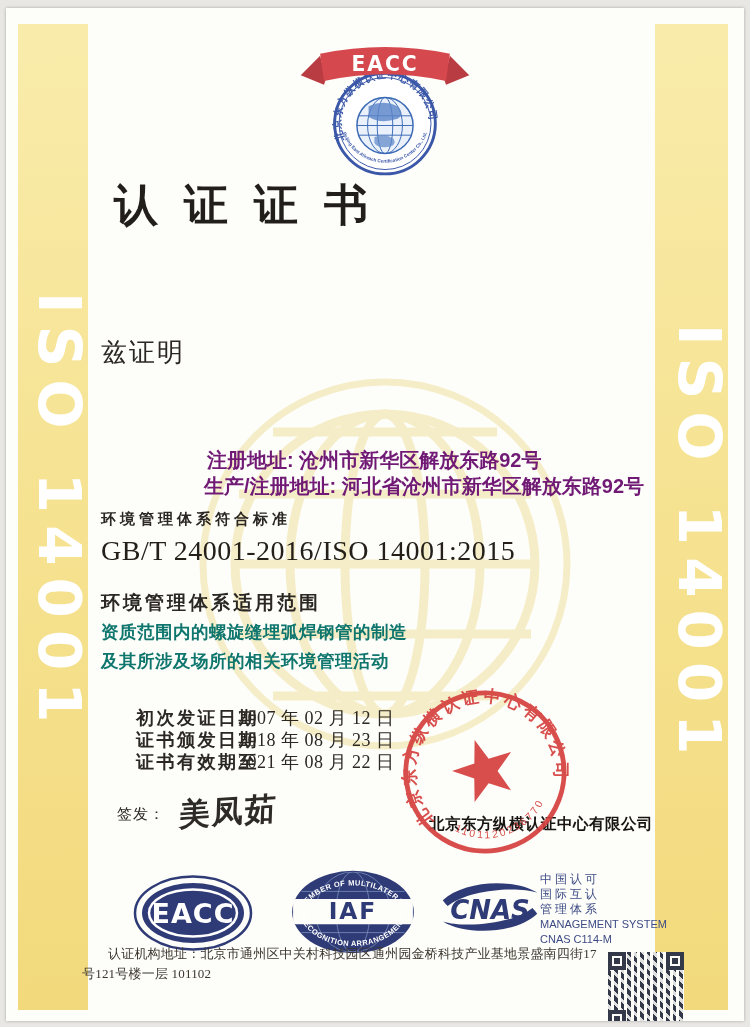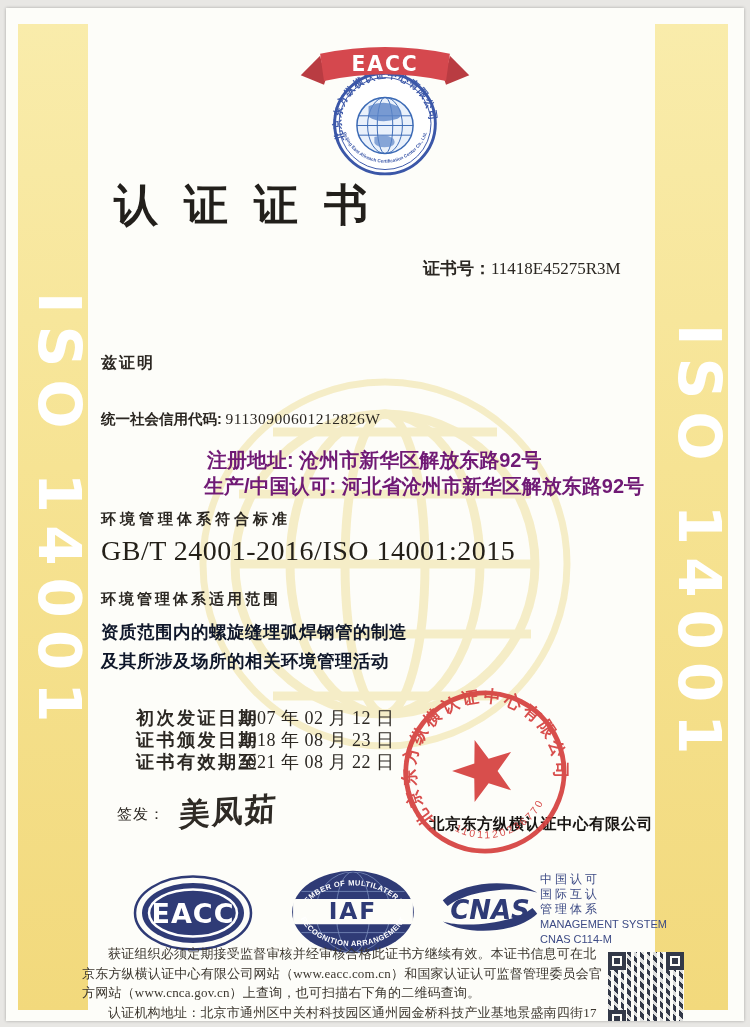--- a/index.html
+++ b/index.html
@@ -29,34 +29,34 @@
   
   .watermark{position:absolute;left:189px;top:360px;width:380px;height:392px;z-index:0;opacity:.55;}
   
   .content{position:absolute;left:95px;top:0;width:568px;height:100%;z-index:1;}
   .center{position:absolute;left:0;width:100%;text-align:left;}
   .sans{font-family:"Liberation Sans","DejaVu Sans",sans-serif;}
   .logo-top{position:absolute;left:287px;top:34px;width:184px;height:136px;z-index:1;}
   .title{top:168px;font-size:44px;font-weight:900;letter-spacing:26px;padding-left:13px;color:#221f1b;}
   .certno{position:absolute;left:322px;top:249px;font-size:17px;white-space:nowrap;}
   .certno .lbl{font-weight:600;}
-  .certify{top:345px;font-size:16px;font-weight:700;letter-spacing:2px;}
+  .certify{top:327px;font-size:26px;font-weight:400;letter-spacing:2px;}
   .company{top:357px;font-size:26px;font-weight:700;letter-spacing:1px;color:#1f1c18;}
   .credit{top:402px;font-size:15px;}
   .credit .lbl{font-family:"Liberation Sans","DejaVu Sans",sans-serif;font-weight:700;font-size:14.5px;}
   .credit .val{font-size:15.5px;letter-spacing:.5px;}
   .addr{position:absolute;font-size:20px;font-weight:700;font-family:Liberation Sans, sans-serif;white-space:nowrap;color:#701a75;}
   .addr1{left:106px;top:439px;}
   .addr2{left:103px;top:465px;}
   .stdcap{top:502px;font-size:15px;font-weight:700;letter-spacing:4px;}
   .standard{top:527px;font-size:28px;letter-spacing:.5px;color:#242019;}
-  .scopecap{top:582px;font-size:15px;font-weight:700;letter-spacing:3px;}
+  .scopecap{top:582px;font-size:19px;font-weight:700;letter-spacing:3px;}
   .scope1{top:612px;font-size:17.5px;font-weight:700;letter-spacing:.5px;}
   .scope2{top:641px;font-size:17.5px;font-weight:700;letter-spacing:.5px;}
-  .scope1.sans,.scope2.sans{color:#0f172a;}
+  .scope1.sans,.scope2.sans{color:#0f766e;}
   .dates{position:absolute;left:35px;top:699px;font-size:18px;}
   .date-row{display:flex;line-height:22px;white-space:nowrap;}
   .date-row .lbl{font-weight:700;letter-spacing:2.5px;width:102px;}
   .date-row .val{letter-spacing:.5px;}
   .sign{position:absolute;left:16px;top:797px;text-align:center;}
   .sign .lbl{font-size:15px;letter-spacing:1px;}
   .sign .name{
     position:absolute;left:62px;top:-14px;font-size:31px;font-weight:800;
     font-family:"Liberation Sans","DejaVu Sans",sans-serif;
     transform:rotate(-4deg) skewX(-6deg);letter-spacing:2px;color:#2e2a25;white-space:nowrap;
@@ -137,37 +137,30 @@
       <path d="M28 14 L8 34 L32 44 L34 38 Z" fill="#b93c42"></path>
       <path d="M162 14 L182 34 L158 44 L156 38 Z" fill="#b93c42"></path>
       <path d="M28 12 Q95 -2 162 12 L158 40 Q95 26 32 40 Z" fill="#d5484e"></path>
     </g>
     <text x="95" y="30" text-anchor="middle" font-family="DejaVu Sans,Liberation Sans,sans-serif" font-size="21" font-weight="800" fill="#ffffff" letter-spacing="2">EACC</text>
   </svg>
 
   <div class="content">
     <div class="center title">认证证书</div>
 
-    <div class="certno">
-      <span class="lbl">证书号：</span><span class="val">11418E45275R3M</span>
-    </div>
 
     <div class="center certify">兹证明</div>
 
-    <div class="center credit">
-      <span class="lbl">统一社会信用代码:</span>
-      <span class="val">91130900601212826W</span>
-    </div>
 
     <div class="addr addr1">
       <span>注册地址:</span>
       <span>沧州市新华区解放东路92号</span>
     </div>
     <div class="addr addr2">
-      <span>生产/中国认可:</span>
+      <span>生产/注册地址:</span>
       <span>河北省沧州市新华区解放东路92号</span>
     </div>
 
     <div class="center stdcap">环境管理体系符合标准</div>
     <div class="center standard">GB/T 24001-2016/ISO 14001:2015</div>
     <div class="center scopecap">环境管理体系适用范围</div>
     <div class="center scope1 sans">资质范围内的螺旋缝埋弧焊钢管的制造</div>
     <div class="center scope2 sans">及其所涉及场所的相关环境管理活动</div>
 
     <div class="dates">
@@ -249,21 +242,20 @@
 
   <div class="accr">
     <div class="cn">中国认可</div>
     <div class="cn">国际互认</div>
     <div class="cn">管理体系</div>
     <div class="en">MANAGEMENT SYSTEM</div>
     <div class="en">CNAS C114-M</div>
   </div>
 
   <div class="fineprint">
-    <p>获证组织必须定期接受监督审核并经审核合格此证书方继续有效。本证书信息可在北京东方纵横认证中心有限公司网站（www.eacc.com.cn）和国家认证认可监督管理委员会官方网站（www.cnca.gov.cn）上查询，也可扫描右下角的二维码查询。</p>
     <p>认证机构地址：北京市通州区中关村科技园区通州园金桥科技产业基地景盛南四街17号121号楼一层 101102</p>
   </div>
 
   <div class="qr">
     <div class="finder tl"></div>
     <div class="finder tr"></div>
     <div class="finder bl"></div>
   </div>
 
 </div>

